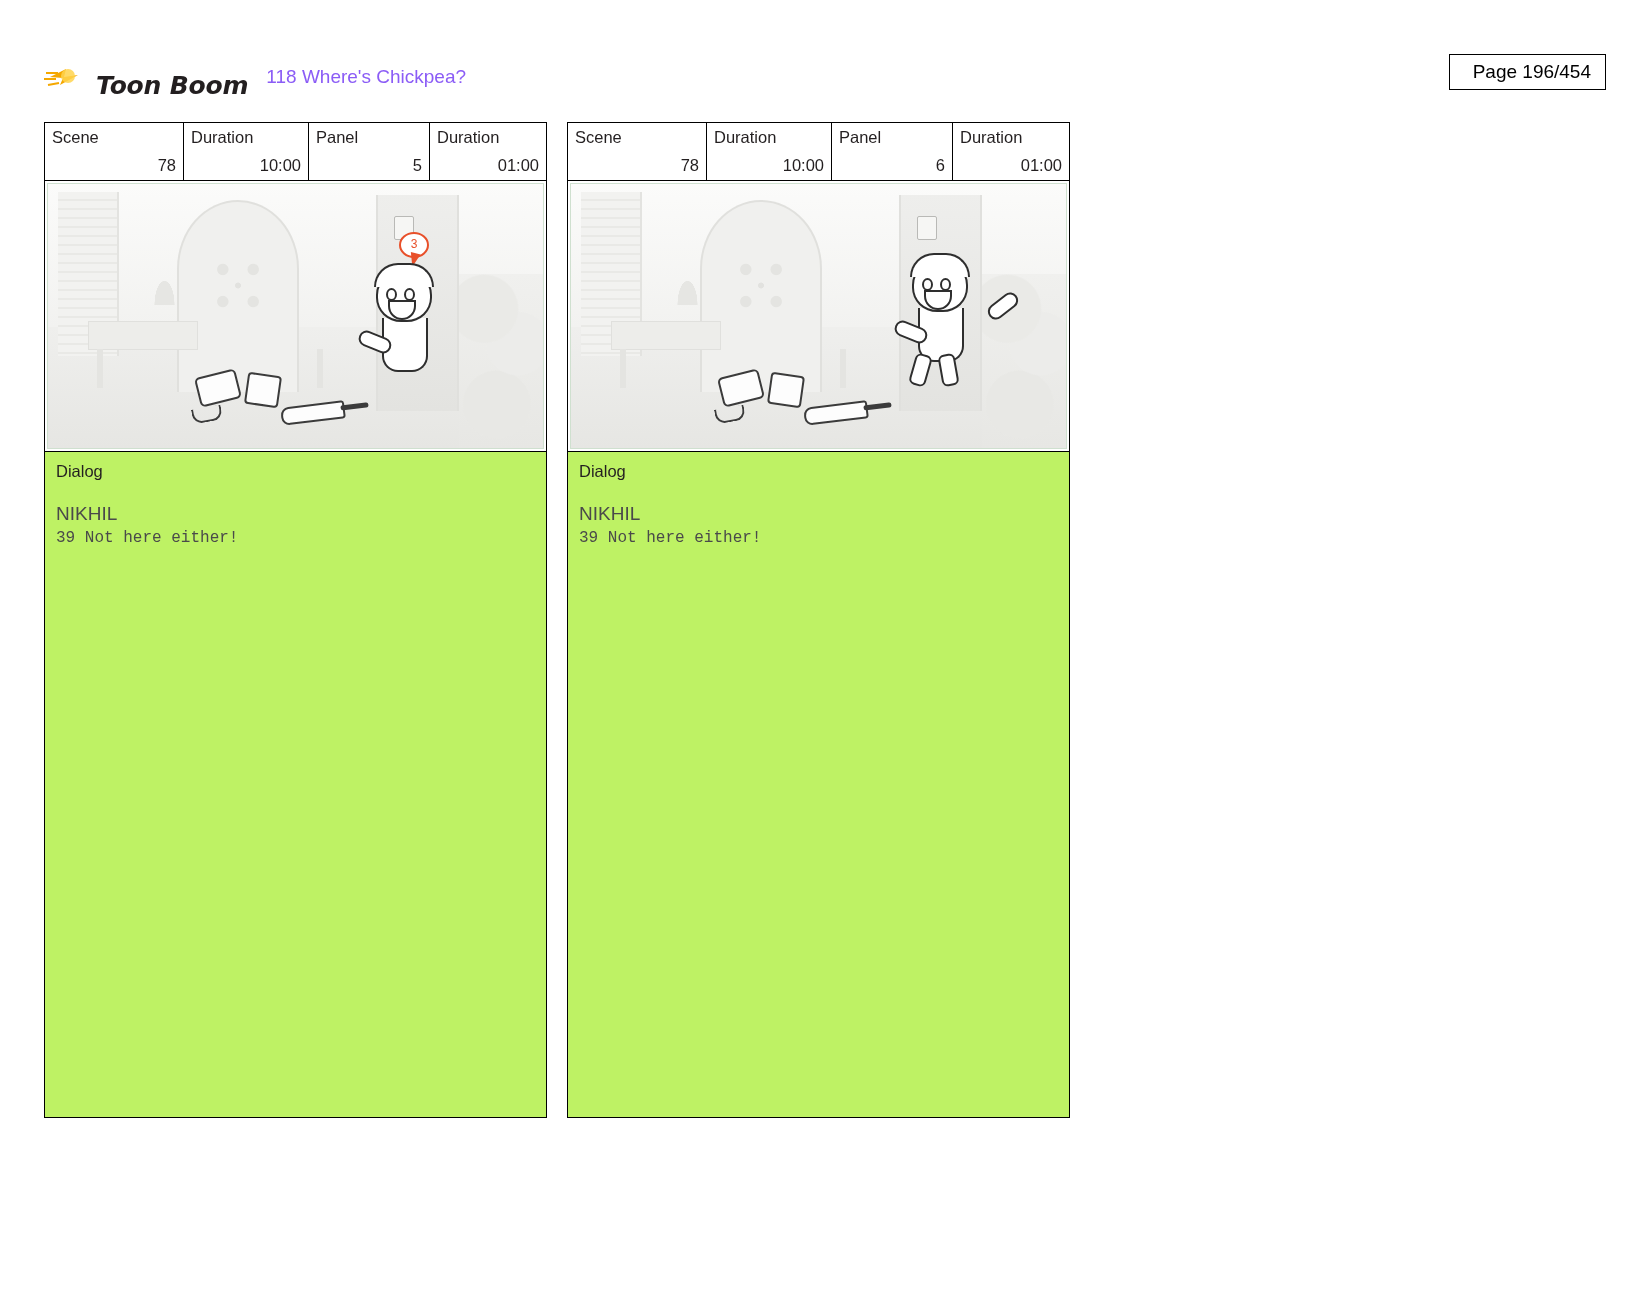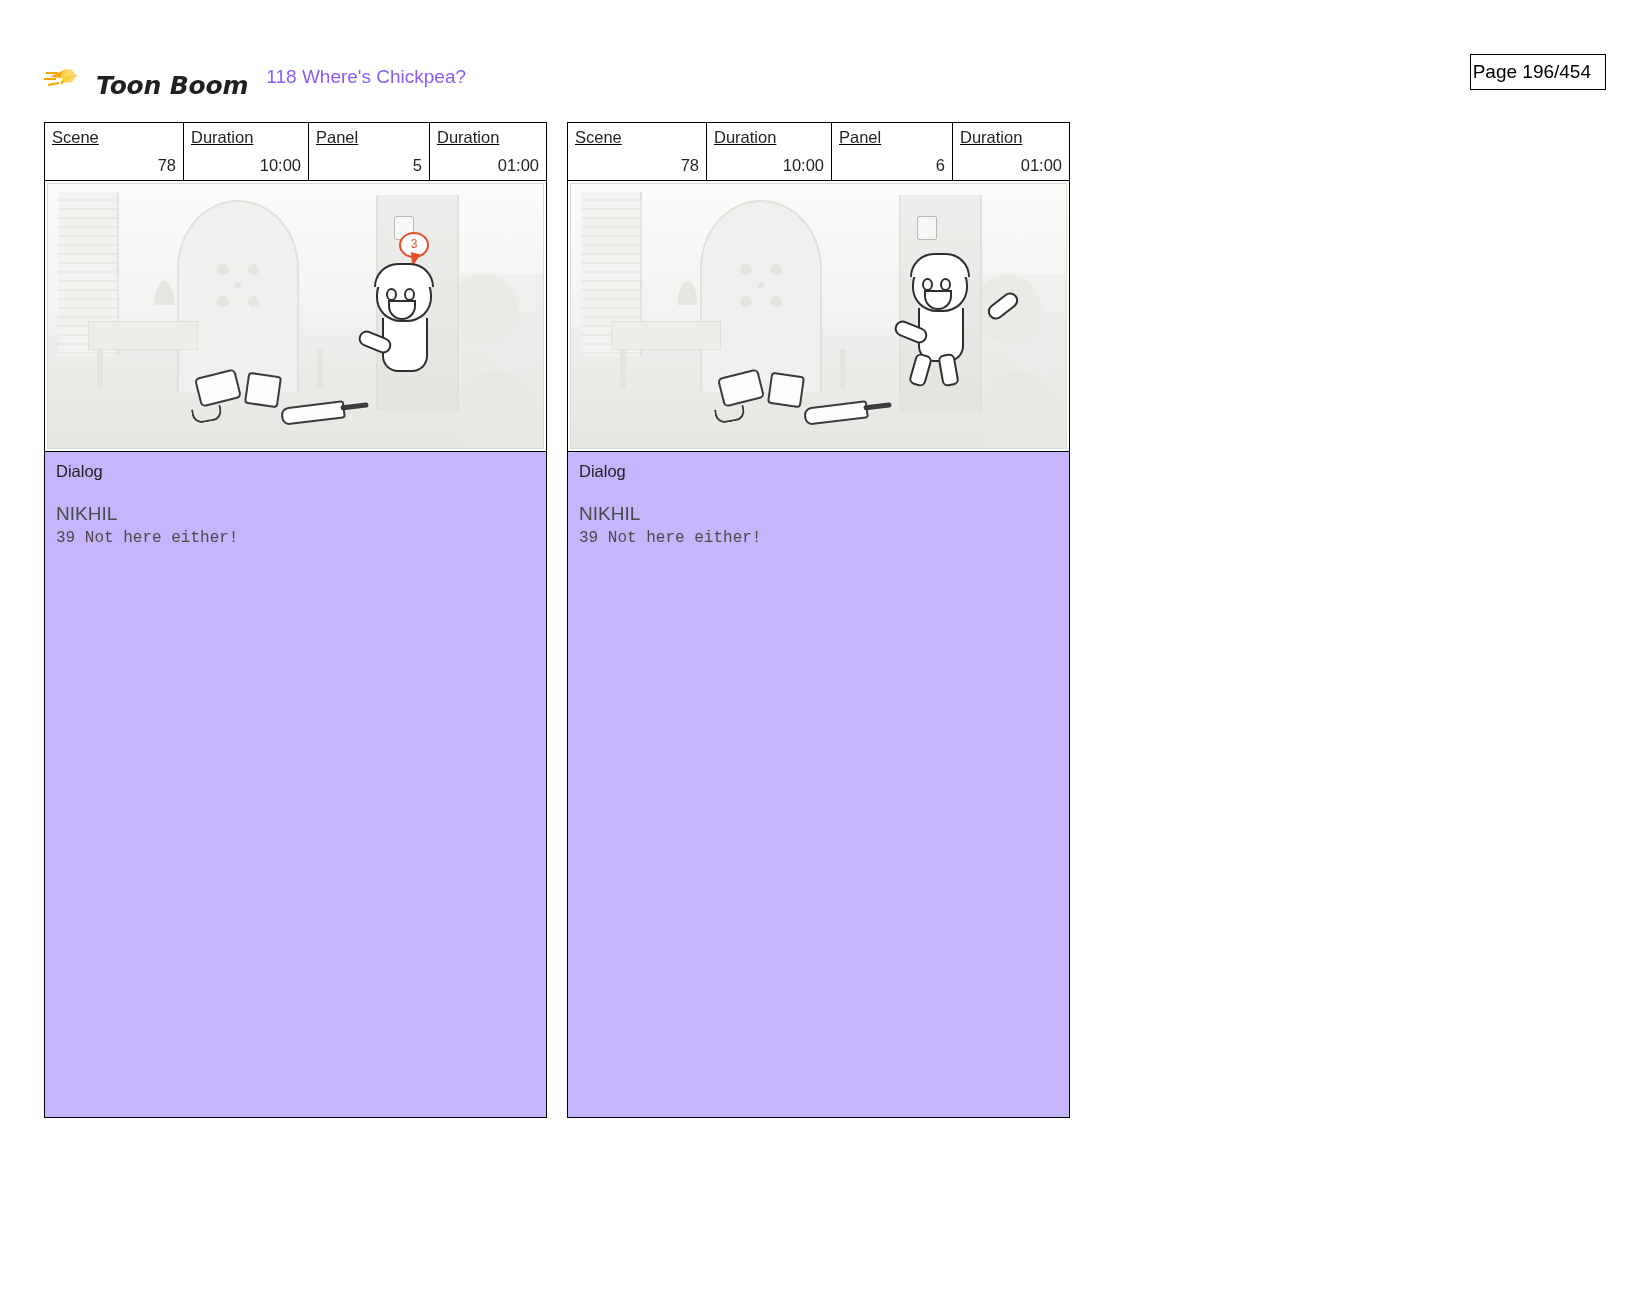--- a/index.html
+++ b/index.html
@@ -53,21 +53,21 @@
     margin-left: 18px;
     font-size: 19px;
     color: #8b5cf6;
     text-align: right;
   }
   .page-badge {
     position: absolute;
     right: 0;
     top: 8px;
     border: 1.5px solid #000;
-    padding: 7px 14px 8px 2px;
+    padding: 7px 14px 8px 23px;
     font-size: 19px;
     line-height: 1;
     background: #fff;
   }
 
   
   .columns {
     display: flex;
     gap: 20px;
     margin-top: 14px;
@@ -77,21 +77,20 @@
     flex: none;
   }
 
   
   .info-table {
     border: 1px solid #000;
     border-bottom: none;
     display: flex;
     height: 58px;
     box-sizing: border-box;
-    text-decoration: underline;
   }
   .info-cell {
     border-right: 1px solid #000;
     box-sizing: border-box;
     position: relative;
     padding: 4px 7px 0 7px;
   }
   .info-cell:last-child { border-right: none; }
   .c-scene   { width: 139px; }
   .c-dur1    { width: 125px; }
@@ -358,21 +357,21 @@
     transform: rotate(14deg);
   }
 
   
   .dialog-box {
     border: 1px solid #000;
     border-top: none;
     height: 666px;
     box-sizing: border-box;
     padding: 10px 11px;
-    background: #c4b5fd;
+    background: #bef264;
   }
   .dialog-head {
     font-size: 16.5px;
     color: #231f20;
     margin-bottom: 20px;
   }
   .dialog-char {
     font-size: 19px;
     color: #4a4a4a;
     line-height: 25px;

